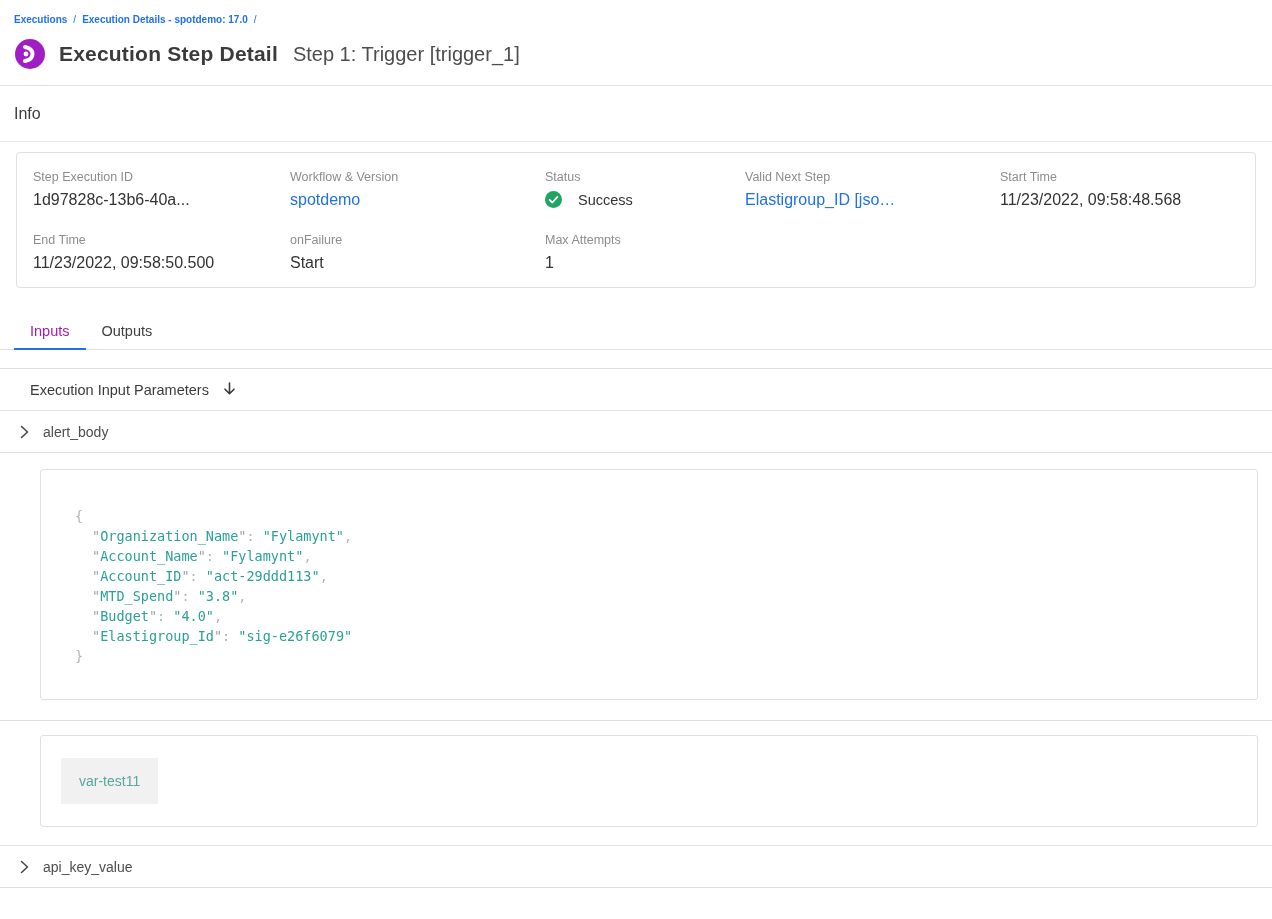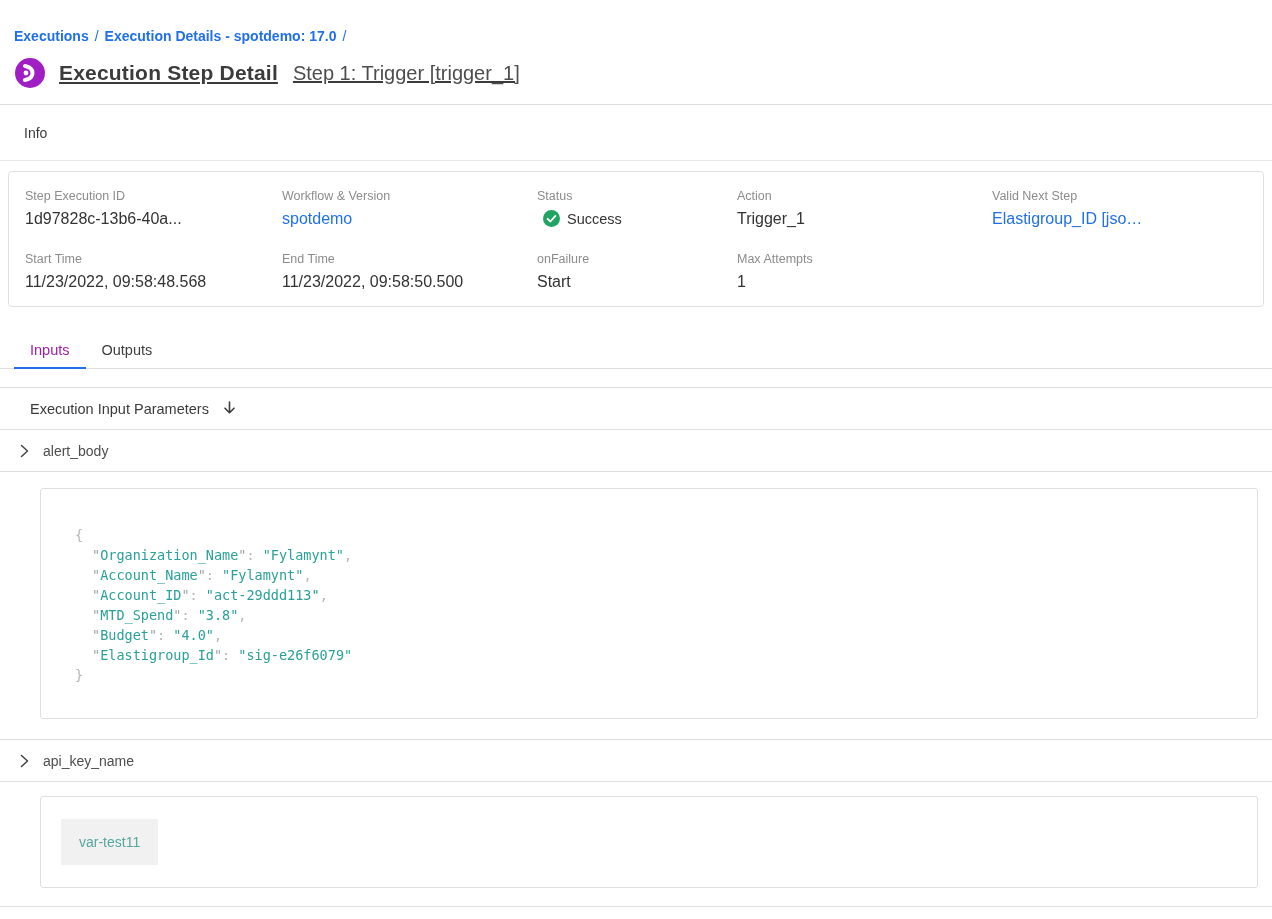--- a/index.html
+++ b/index.html
@@ -7,61 +7,60 @@
     width: 1272px; height: 919px;
     background: #ffffff;
     font-family: "Liberation Sans", sans-serif;
     color: #3b3b3b;
     overflow: hidden;
   }
 
   
   .breadcrumb {
     padding: 14px 14px 0 14px;
-    font-size: 14px;
+    font-size: 10px;
     font-weight: 600;
     color: #2170e8;
-    display: flex; align-items: center; gap: 6px; margin-top: 14px;
+    display: flex; align-items: center; gap: 6px;
   }
   .breadcrumb a { color: #2170e8; text-decoration: none; cursor: pointer; }
   .breadcrumb .sep { color: #2170e8; font-weight: 400; }
 
   
   .title-row {
     display: flex; align-items: center; gap: 13px;
     padding: 13px 14px 15px 14px;
-    text-decoration: underline;
   }
   .logo { width: 32px; height: 32px; flex: 0 0 auto; }
   .page-title { font-size: 21px; font-weight: 700; color: #3b3b3b; letter-spacing: .2px; }
   .page-subtitle { font-size: 20px; font-weight: 400; color: #4d4d4d; margin-left: 2px; }
 
   .divider { border-bottom: 1px solid #dedede; }
 
   
   .section-label-row {
-    padding: 0 24px;
+    padding: 0 14px;
     height: 56px;
     display: flex; align-items: center;
     border-bottom: 1px solid #e8e8e8;
-    font-size: 14px; color: #3b3b3b;
-  }
-  .card-wrap { padding: 10px 8px; }
+    font-size: 16px; color: #3b3b3b;
+  }
+  .card-wrap { padding: 10px 16px; }
   .info-card {
     border: 1px solid #e0e0e0;
     border-radius: 4px;
     padding: 17px 16px 15px 16px;
     display: grid;
     grid-template-columns: 257px 255px 200px 255px 1fr;
     row-gap: 24px;
   }
   .field-label { font-size: 12.5px; color: #8c8c8c; margin-bottom: 7px; }
   .field-value { font-size: 16px; color: #333333; }
   .field-value.link { color: #2170e8; cursor: pointer; }
-  .status-value { display: flex; align-items: center; gap: 7px; font-size: 14.5px; color: #333; margin-left: 6px; }
+  .status-value { display: flex; align-items: center; gap: 16px; font-size: 14.5px; color: #333; }
   .check-icon { width: 17px; height: 17px; display: block; }
 
   
   .tabs {
     margin-top: 15px;
     padding: 0 14px;
     display: flex;
     border-bottom: 1px solid #dedede;
   }
   .tab {
@@ -172,24 +171,20 @@
       <div class="field-label">Status</div>
       <div class="status-value">
         <svg class="check-icon" viewBox="0 0 17 17">
           <circle cx="8.5" cy="8.5" r="8.5" fill="#21a463"></circle>
           <path d="M4.6 8.8 L7.4 11.5 L12.4 5.9" stroke="#ffffff" stroke-width="1.8" fill="none" stroke-linecap="round" stroke-linejoin="round"></path>
         </svg>
         <span>Success</span>
       </div>
     </div>
 
-    <div class="field">
-      <div class="field-label">Action</div>
-      <div class="field-value">Trigger_1</div>
-    </div>
 
     <div class="field">
       <div class="field-label">Valid Next Step</div>
       <div class="field-value link">Elastigroup_ID [jso…</div>
     </div>
 
     <div class="field">
       <div class="field-label">Start Time</div>
       <div class="field-value">11/23/2022, 09:58:48.568</div>
     </div>
@@ -239,26 +234,20 @@
         <div class="code-line code-indent"><span class="tok-q">"</span><span class="tok-key">Organization_Name</span><span class="tok-q">"</span><span class="tok-punct">: </span><span class="tok-str">"Fylamynt"</span><span class="tok-punct">,</span></div>
         <div class="code-line code-indent"><span class="tok-q">"</span><span class="tok-key">Account_Name</span><span class="tok-q">"</span><span class="tok-punct">: </span><span class="tok-str">"Fylamynt"</span><span class="tok-punct">,</span></div>
         <div class="code-line code-indent"><span class="tok-q">"</span><span class="tok-key">Account_ID</span><span class="tok-q">"</span><span class="tok-punct">: </span><span class="tok-str">"act-29ddd113"</span><span class="tok-punct">,</span></div>
         <div class="code-line code-indent"><span class="tok-q">"</span><span class="tok-key">MTD_Spend</span><span class="tok-q">"</span><span class="tok-punct">: </span><span class="tok-str">"3.8"</span><span class="tok-punct">,</span></div>
         <div class="code-line code-indent"><span class="tok-q">"</span><span class="tok-key">Budget</span><span class="tok-q">"</span><span class="tok-punct">: </span><span class="tok-str">"4.0"</span><span class="tok-punct">,</span></div>
         <div class="code-line code-indent"><span class="tok-q">"</span><span class="tok-key">Elastigroup_Id</span><span class="tok-q">"</span><span class="tok-punct">: </span><span class="tok-str">"sig-e26f6079"</span></div>
         <div class="code-line"><span class="tok-punct">}</span></div>
       </div>
   </div>
 
-  <div class="param-row">
-    <svg class="chev" viewBox="0 0 9 14">
-      <path d="M1.5 1.5 L7.5 7 L1.5 12.5" stroke="#444" stroke-width="1.5" fill="none" stroke-linecap="round" stroke-linejoin="round"></path>
-    </svg>
-    <span class="param-name">api_key_name</span>
-  </div>
   <div class="panel-wrap">
     <div class="chip-panel">
       <span class="value-chip">var-test11</span>
     </div>
   </div>
 
   <div class="param-row">
     <svg class="chev" viewBox="0 0 9 14">
       <path d="M1.5 1.5 L7.5 7 L1.5 12.5" stroke="#444" stroke-width="1.5" fill="none" stroke-linecap="round" stroke-linejoin="round"></path>
     </svg>

